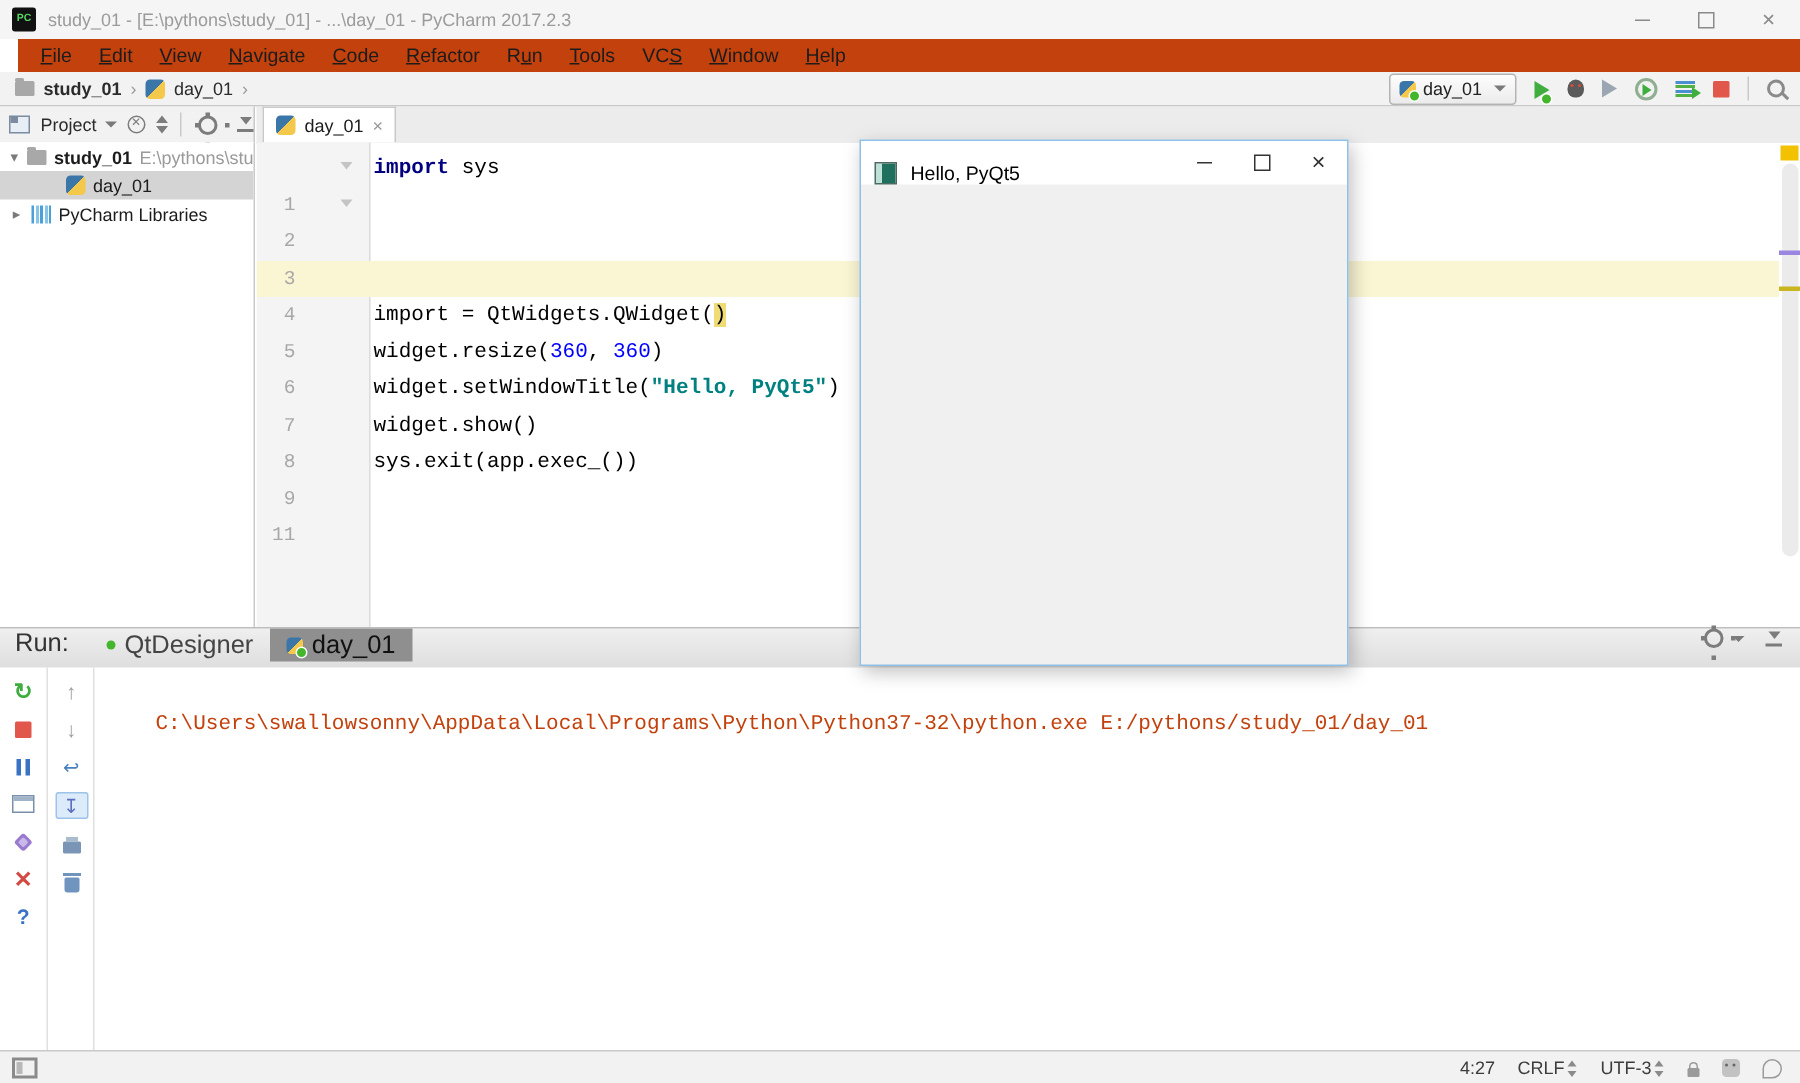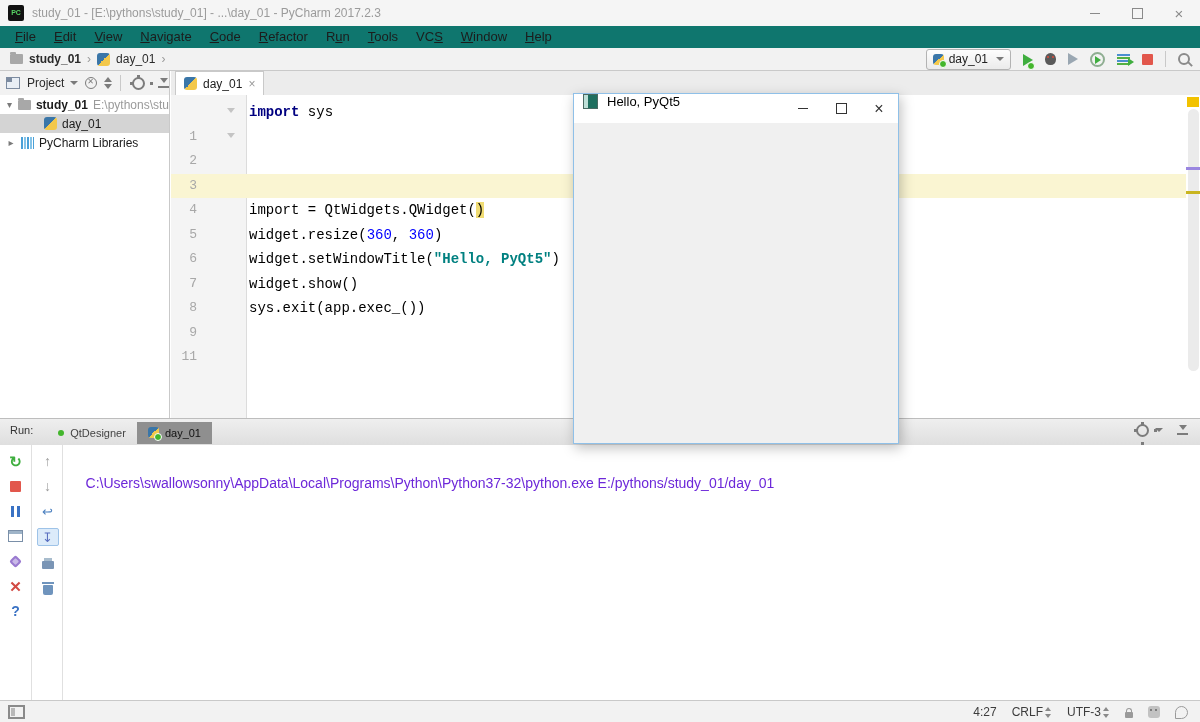--- a/index.html
+++ b/index.html
@@ -12,21 +12,21 @@
   .pc-logo{width:16px;height:16px;margin:0 8px 0 8px;background:#111;border-radius:2px;color:#57d463;
            font-size:7px;font-weight:bold;line-height:16px;text-align:center;letter-spacing:0}
   .win-title{font-size:12px;color:#9b9b9b}
   .wbtns{margin-left:auto;display:flex}
   .wbtn{width:42px;height:26px;display:flex;align-items:center;justify-content:center;color:#8a8a8a}
   .g-min{width:10px;height:0;border-top:1px solid #8a8a8a}
   .g-max{width:9px;height:9px;border:1px solid #8a8a8a}
   .g-close{font-size:15px;line-height:1;color:#8a8a8a}
 
   
-  .menubar{position:absolute;top:26px;left:0;right:0;height:22px;background:#0f766e;display:flex;align-items:center;padding-left:6px}
+  .menubar{position:absolute;top:26px;left:12px;right:0;height:22px;background:#c2410c;display:flex;align-items:center;padding-left:6px}
   .menu-item{font-size:13px;color:#1c1c1c;padding:0 9px;height:22px;line-height:22px}
   .menu-item u{text-decoration:underline}
 
   
   .toolbar{position:absolute;top:48px;left:0;right:0;height:22px;background:#f2f2f2;border-bottom:1px solid #c9c9c9;
            display:flex;align-items:center;font-size:12px;color:#2b2b2b}
   .crumbs{display:flex;align-items:center;margin-left:10px;gap:6px}
   .crumb-b{font-weight:bold}
   .crumb-sep{color:#9a9a9a;font-size:12px}
   .tb-right{margin-left:auto;display:flex;align-items:center;gap:12px;margin-right:10px}
@@ -98,21 +98,21 @@
   .str{color:#008080;font-weight:bold}
   .selhl{background:#ccccf0}
   .brhl{background:#f0dc74}
   .sb-track{position:absolute;right:1px;top:14px;width:11px;height:262px;background:#ebebeb;border-radius:6px}
   .fmark{position:absolute;right:1px;top:2px;width:12px;height:10px;background:#f2c200}
   .mark-purple{position:absolute;right:0;top:72px;width:14px;height:3px;background:#9a86e0}
   .mark-yellow{position:absolute;right:0;top:96px;width:14px;height:3px;background:#c9b520}
 
   
   .runheader{position:absolute;top:418px;left:0;right:0;height:27px;background:linear-gradient(#efefef,#dedede);
-             border-top:1px solid #bdbdbd;display:flex;align-items:center;font-size:11px;color:#333}
+             border-top:1px solid #bdbdbd;display:flex;align-items:flex-start;font-size:17px;color:#333}
   .run-label{margin:0 14px 6px 10px}
   .rtab{height:22px;display:flex;align-items:center;gap:6px;padding:0 11px;color:#444}
   .rtab.active{background:#8f8f8f;color:#111}
   .dot-solo{width:6px;height:6px;border-radius:50%;background:#43b62c}
   .rh-right{margin-left:auto;display:flex;align-items:center;gap:14px;margin-right:12px;margin-bottom:5px}
 
   
   .console{position:absolute;top:445px;left:0;right:0;height:255px;background:#fff}
   .ctb{position:absolute;top:0;bottom:0;display:flex;flex-direction:column;align-items:center;padding-top:8px;gap:9px;box-sizing:border-box}
   .ctb1{left:0;width:32px;border-right:1px solid #e0e0e0}
@@ -127,42 +127,42 @@
   .tx-close{color:#d24a43;font-size:15px;font-weight:bold;line-height:1}
   .tx-help{color:#3a72c4;font-size:14px;font-weight:bold;line-height:1}
   .tx-arrow{color:#9d9d9d;font-size:14px;line-height:1}
   .tx-wrap{color:#4a7fbf;font-size:13px;line-height:1}
   .selbox{background:#dcebfa;border:1px solid #9ec3e8;border-radius:2px}
   .tx-scrollend{color:#5a6fc0;font-size:13px;line-height:1}
   .ic-print{width:12px;height:8px;background:#7a95b5;border-radius:1px;margin-top:3px}
   .ic-print::before{content:"";position:absolute;left:2px;top:-3px;width:8px;height:3px;background:#a8bccd}
   .ic-trash{width:10px;height:10px;background:#6f94bd;border-radius:1px 1px 2px 2px;margin-top:3px}
   .ic-trash::before{content:"";position:absolute;left:-1px;top:-3px;width:12px;height:2px;background:#6f94bd}
-  .cout{position:absolute;left:70px;top:5px;right:4px;font-family:Liberation Sans, sans-serif;font-size:14px;
-        color:#6d28d9;white-space:pre;line-height:22px}
+  .cout{position:absolute;left:70px;top:5px;right:4px;font-family:Liberation Mono, monospace;font-size:14px;
+        color:#c2410c;white-space:pre;line-height:22px}
 
   
   .statusbar{position:absolute;top:700px;left:0;right:0;height:22px;background:#f2f2f2;border-top:1px solid #c9c9c9;
              display:flex;align-items:center;font-size:12px;color:#3c3c3c}
   .ic-twtoggle{width:13px;height:10px;border:2px solid #8a8a8a;margin-left:8px}
   .ic-twtoggle::before{content:"";position:absolute;left:1px;top:1px;width:4px;height:8px;background:#b8b8b8}
   .sb-right{margin-left:auto;display:flex;align-items:center;gap:15px;margin-right:12px}
   .ud{display:inline-block;width:7px;height:11px;position:relative;margin-left:2px;vertical-align:middle}
   .ud::before{content:"";position:absolute;left:0;top:0;border-left:3.5px solid transparent;border-right:3.5px solid transparent;border-bottom:4px solid #8a8a8a}
   .ud::after{content:"";position:absolute;left:0;bottom:0;border-left:3.5px solid transparent;border-right:3.5px solid transparent;border-top:4px solid #8a8a8a}
   .ic-lock{width:8px;height:6px;background:#9a9a9a;margin-top:5px;border-radius:1px}
   .ic-lock::before{content:"";position:absolute;left:1px;top:-4px;width:4px;height:4px;border:1.5px solid #9a9a9a;border-bottom:none;border-radius:3px 3px 0 0}
   .ic-hector{width:12px;height:12px;border-radius:3px;background:#c2c2c2}
   .ic-hector::before{content:"";position:absolute;left:2px;top:3px;width:2px;height:2px;background:#666;border-radius:50%;box-shadow:5px 0 #666}
   .ic-bubble{width:11px;height:11px;border:1.5px solid #9a9a9a;border-radius:50% 50% 50% 0}
 
   
   .popup{position:absolute;left:573px;top:93px;width:326px;height:351px;background:#f0f0f0;
          border:1px solid #8fc0e8;box-shadow:2px 4px 12px rgba(0,0,0,.25);z-index:60;box-sizing:border-box}
-  .popup-tb{height:29px;background:#fff;display:flex;align-items:flex-start;font-size:13px;color:#000}
+  .popup-tb{height:29px;background:#fff;display:flex;align-items:flex-end;font-size:13px;color:#000}
   .qt-icon{width:13px;height:13px;margin:0 9px 0 9px;background:linear-gradient(90deg,#bfe0d8 0 4px,#1f6f5f 4px);border:1px solid #4a6a62}
   .popup-btns{margin-left:auto;display:flex}
   .pbtn{width:38px;height:29px;display:flex;align-items:center;justify-content:center}
   .pg-min{width:10px;border-top:1px solid #333}
   .pg-max{width:9px;height:9px;border:1px solid #333}
   .pg-close{font-size:16px;color:#333;line-height:1}
 </style>
 </head>
 <body>
 

